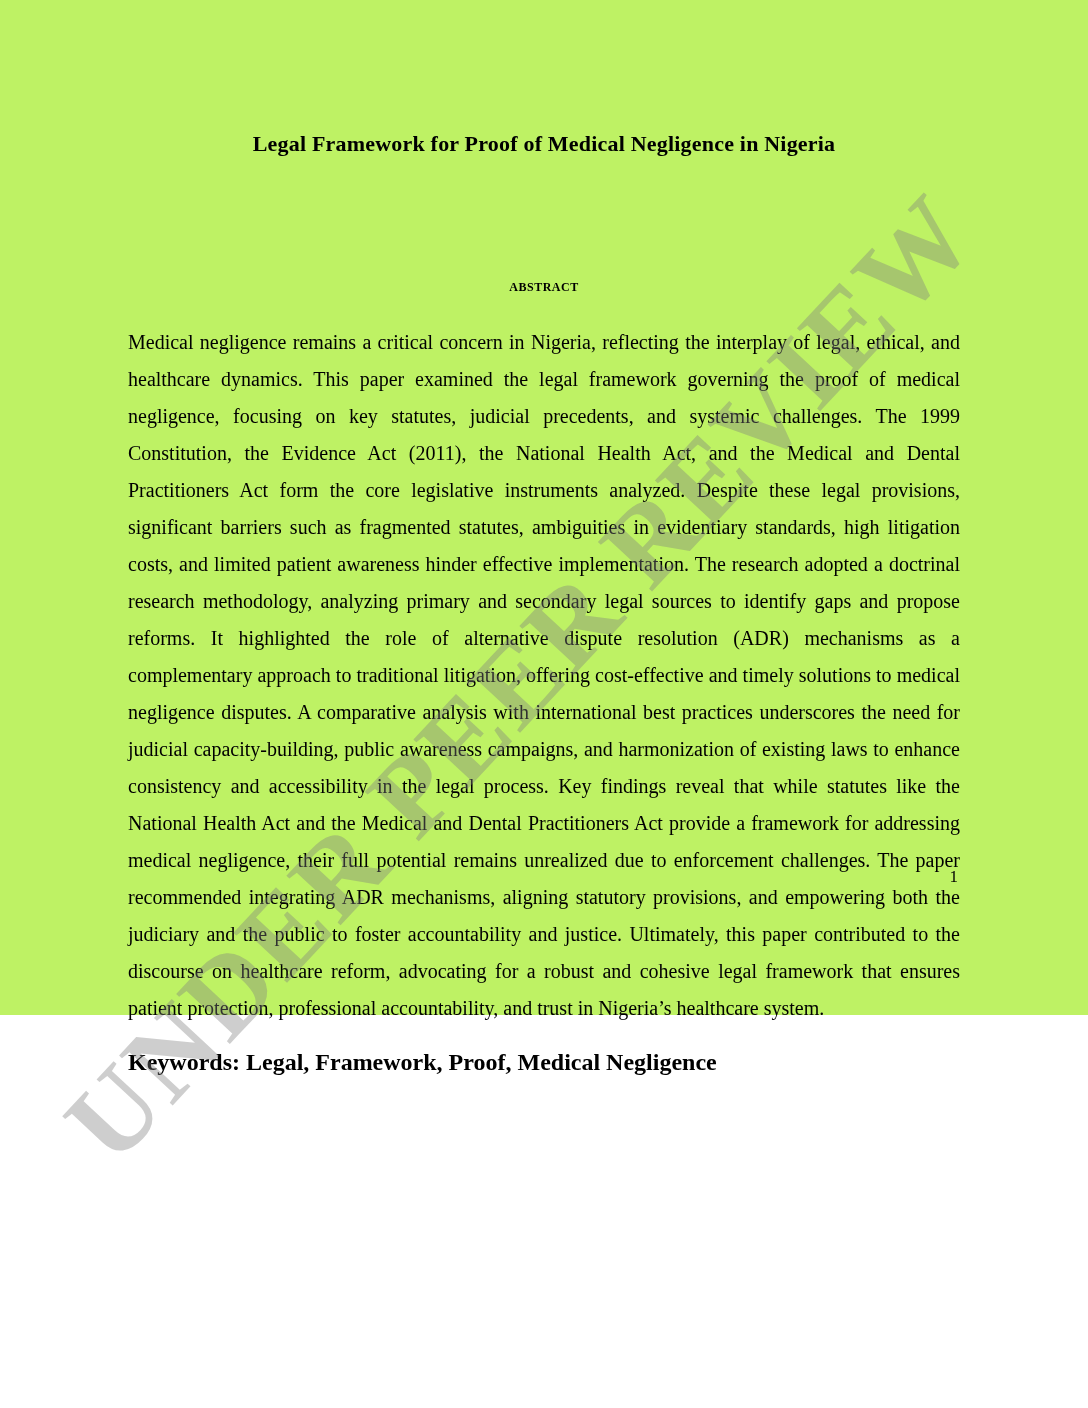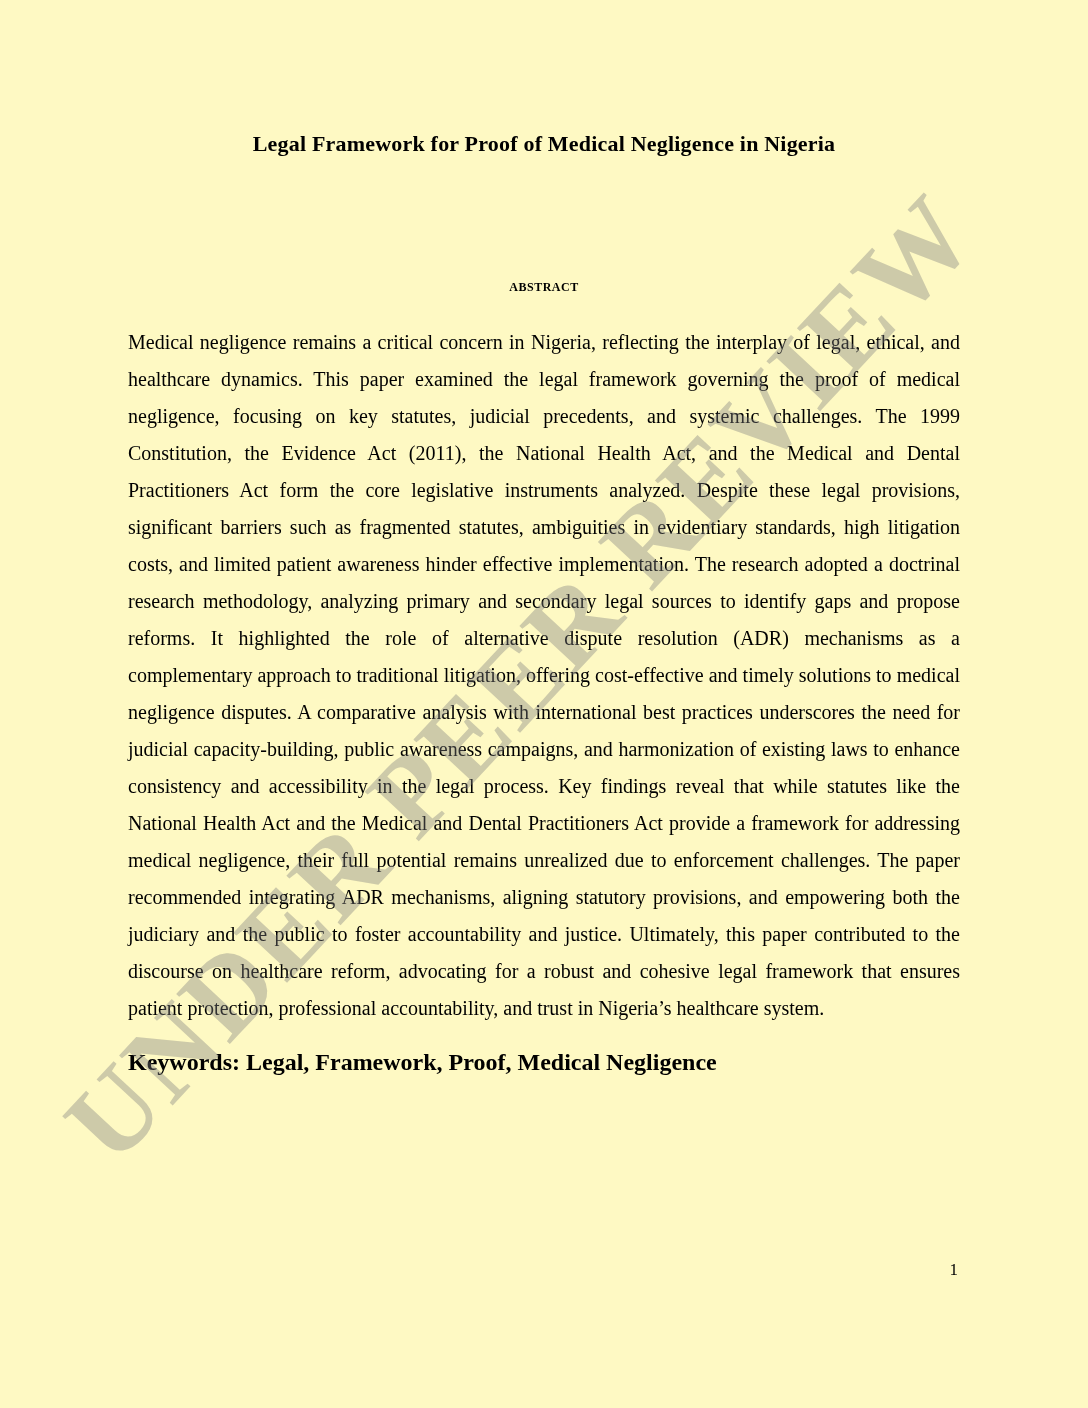--- a/index.html
+++ b/index.html
@@ -11,22 +11,22 @@
       width: 1088px;
       height: 1408px;
       position: relative;
       font-family: "Liberation Serif", serif;
       color: #000000;
       overflow: hidden;
     }
     .page {
       position: relative;
       width: 1088px;
-      height: 1408px;
-      background: #fef9c3;
+      height: 1015px;
+      background: #bef264;
     }
     .content {
       position: relative;
       z-index: 1;
       padding: 0 128px;
       box-sizing: border-box;
     }
     .title {
       margin: 0;
       padding-top: 130px;

